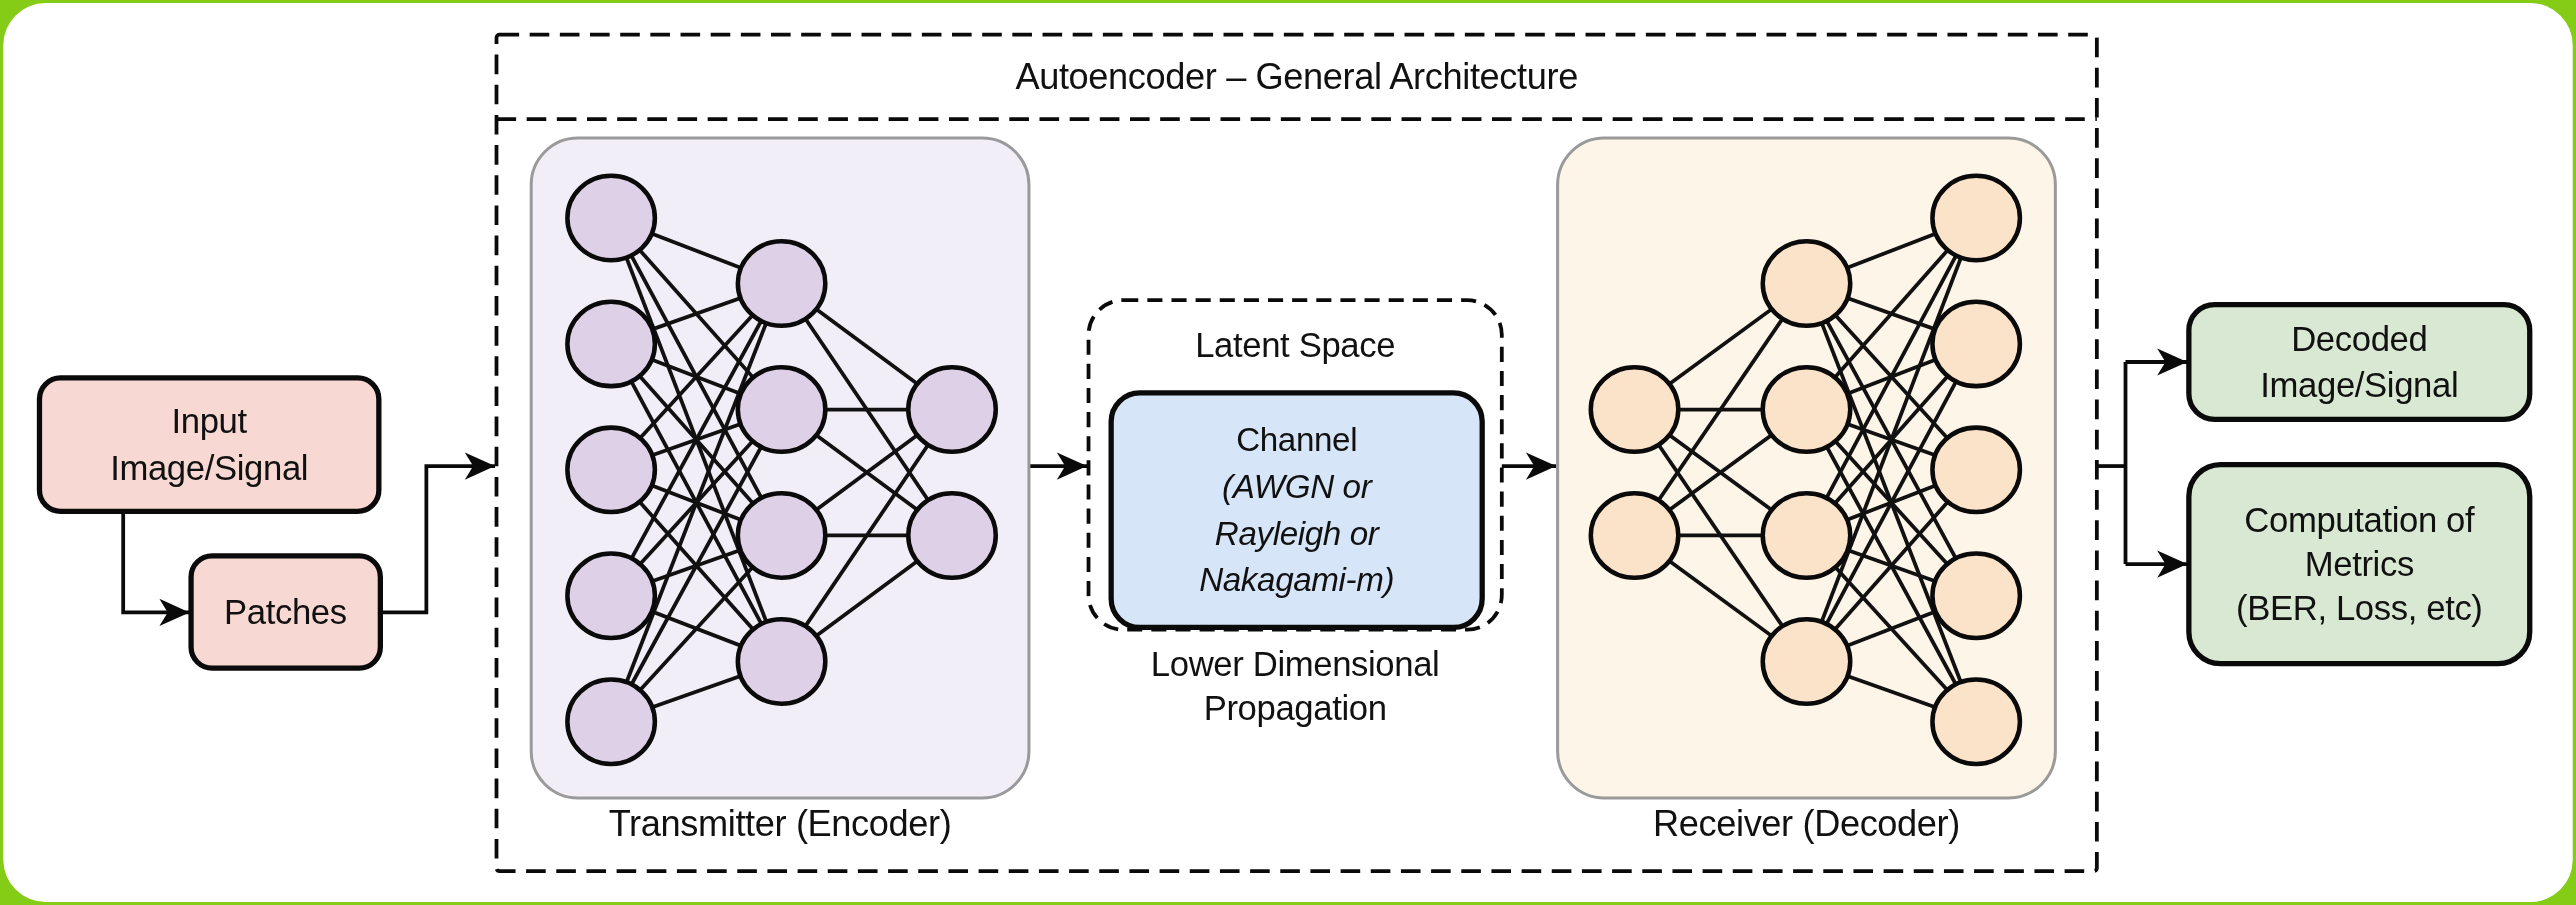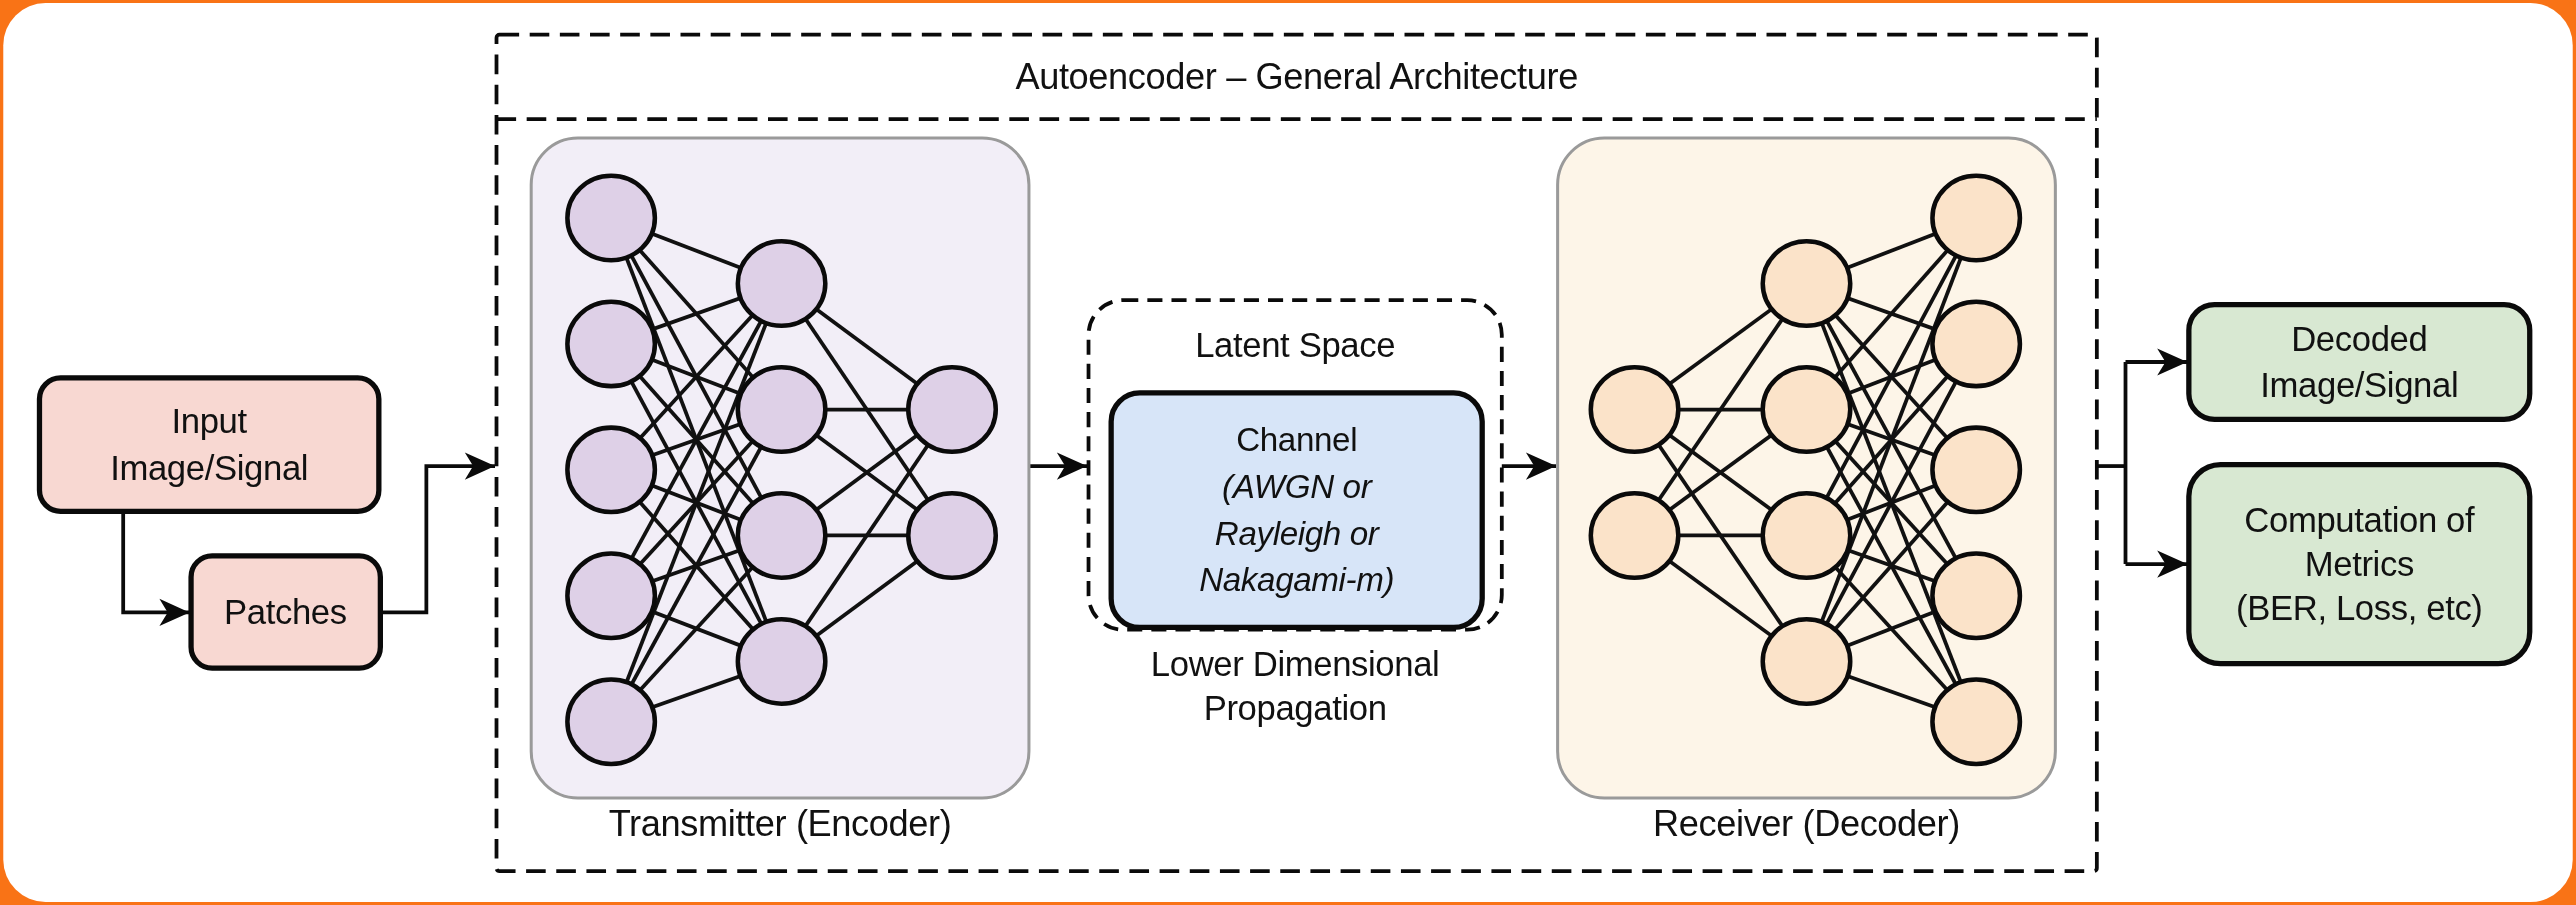--- a/index.html
+++ b/index.html
@@ -1,16 +1,16 @@
 <!DOCTYPE html>
 <html style="font-size:12px"><head>
 <meta charset="utf-8">
 <style>
   html,body{margin:0;padding:0;background:#000;}
-  .stage{position:relative;width:2576px;height:905px;background:#f97316;overflow:hidden;}
+  .stage{position:relative;width:2576px;height:905px;background:#84cc16;overflow:hidden;}
   svg{display:block;}
   text{
     font-family:"Liberation Sans", sans-serif;
     fill:#111111;
     text-anchor:middle;
     dominant-baseline:central;
     letter-spacing:-0.5px;
   }
   .t-title{font-size:48px;font-weight:400;}
   .t-box{font-size:46px;font-weight:400;}

